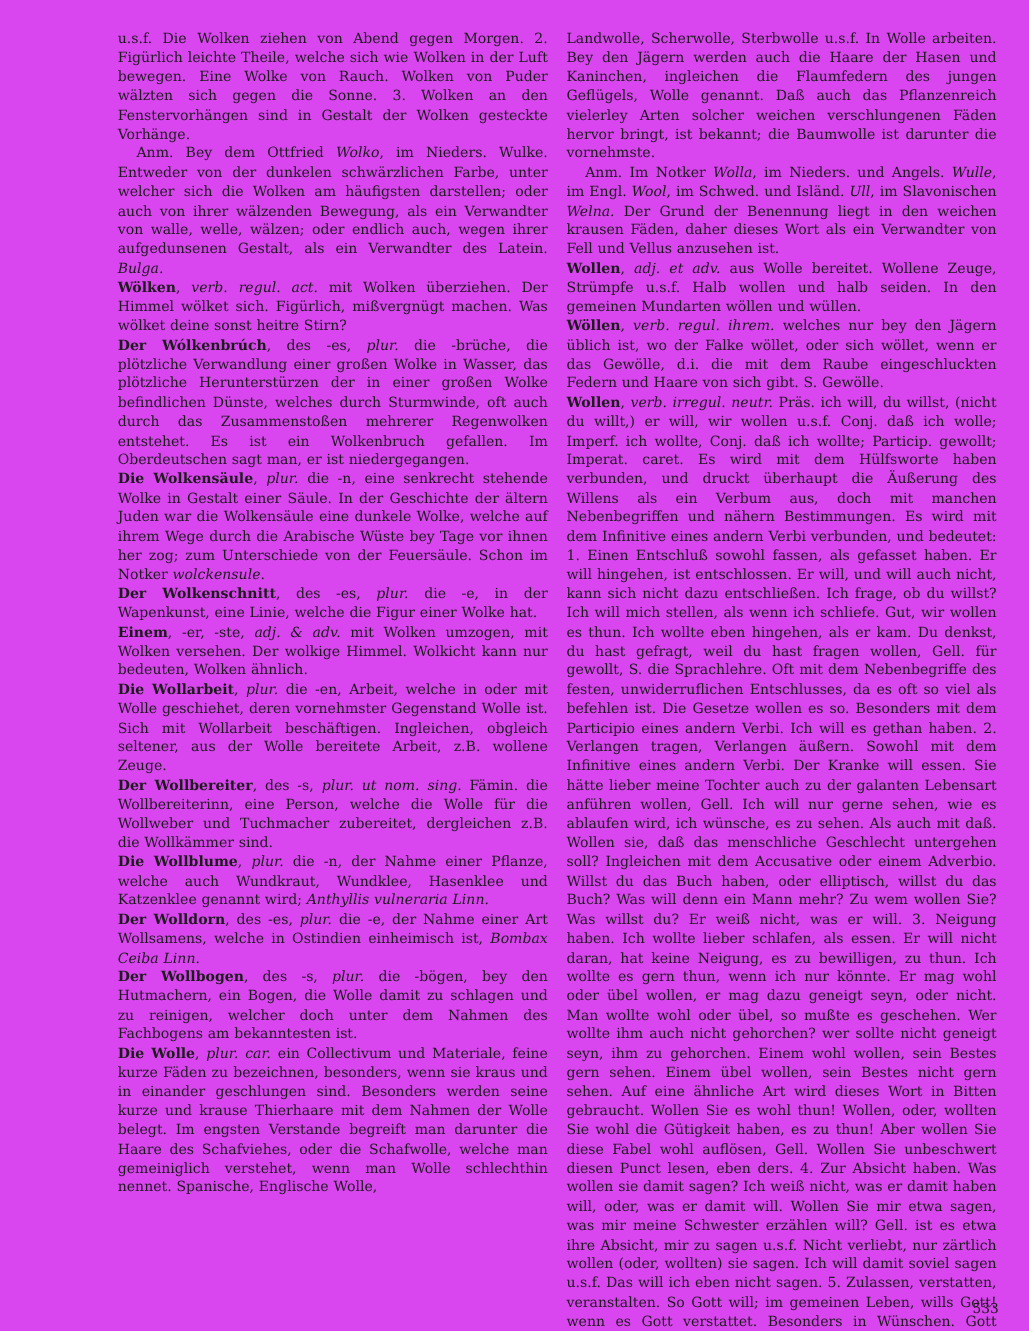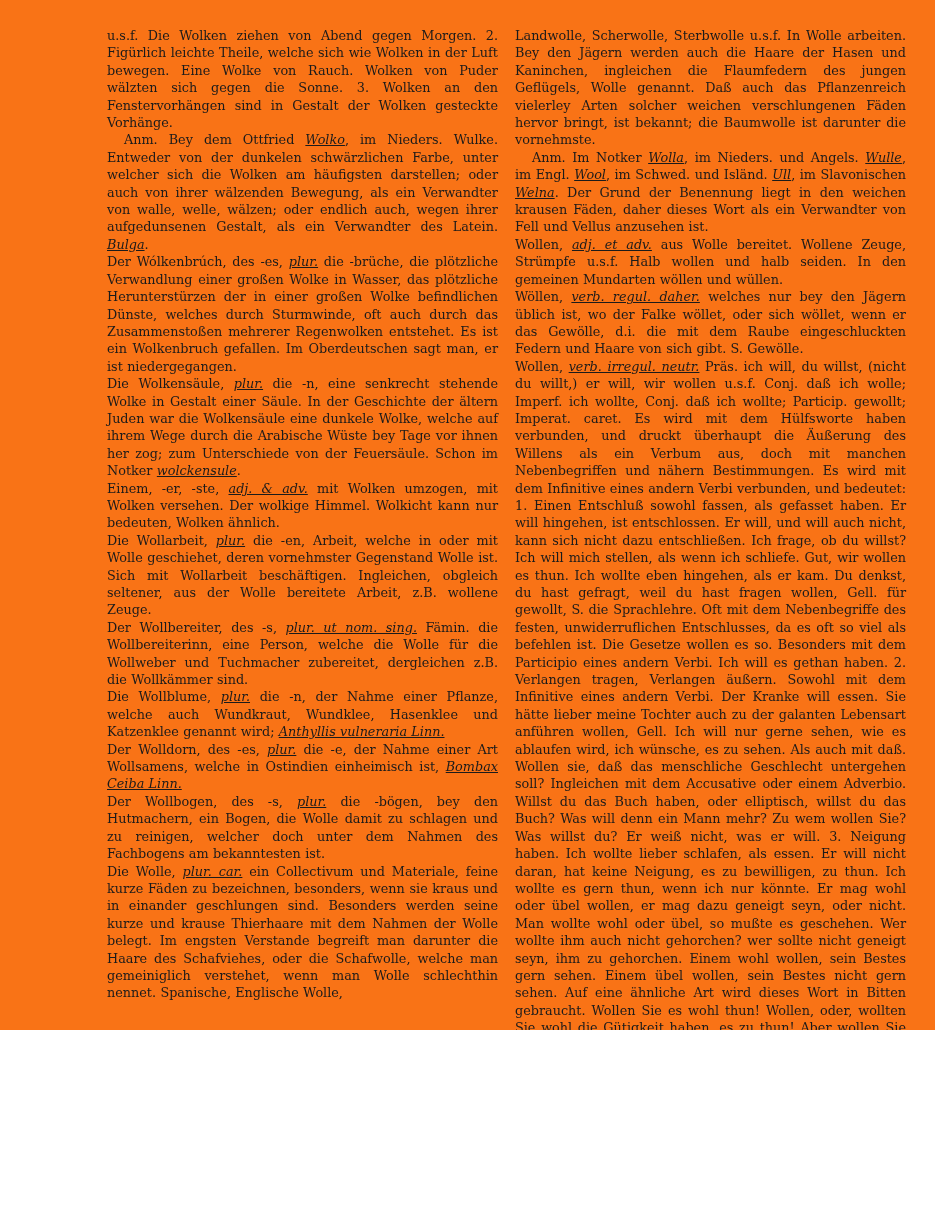--- a/index.html
+++ b/index.html
@@ -3,22 +3,22 @@
 <meta charset="utf-8">
 <style>
   html, body {
     margin: 0;
     padding: 0;
     background: #ffffff;
   }
   .page {
     position: relative;
     width: 935px;
-    height: 1030px;
-    background: #f97316;
+    height: 1210px;
+    background: #d946ef;
     color: #1b1b1b;
     font-family: "DejaVu Serif", serif;
     overflow: hidden;
   }
   .columns {
     position: absolute;
     left: 107px;
     top: 27px;
     display: flex;
     gap: 17px;
@@ -32,52 +32,54 @@
     -webkit-hyphens: auto;
     word-spacing: 0.02em;
   }
   p.par {
     margin: 0;
     padding: 0;
   }
   p.par.indent {
     text-indent: 17px;
   }
-  .b { font-weight: normal; margin-top: 16px; }
-  .i { font-style: italic; text-decoration: underline; }
+  .b { font-weight: bold; margin-top: 16px; }
+  .i { font-style: italic; }
   .page-number {
     position: absolute;
     right: 27px;
     top: 1182px;
     font-size: 12.5px;
     line-height: 15px;
     color: #1b1b1b;
     font-family: "DejaVu Serif", serif;
   }
 </style>
 </head>
 <body>
 
 <div class="page">
   <div class="columns">
     <div class="column">
         <p class="par"><span>u.s.f. Die Wolken ziehen von Abend gegen Morgen. 2. Figürlich leichte Theile, welche sich wie Wolken in der Luft bewegen. Eine Wolke von Rauch. Wolken von Puder wälzten sich gegen die Sonne. 3. Wolken an den Fenstervorhängen sind in Gestalt der Wolken gesteckte Vorhänge.</span></p>
         <p class="par indent"><span>Anm. Bey dem Ottfried </span><span class="i">Wolko</span><span>, im Nieders. Wulke. Entweder von der dunkelen schwärzlichen Farbe, unter welcher sich die Wolken am häufigsten darstellen; oder auch von ihrer wälzenden Bewegung, als ein Verwandter von walle, welle, wälzen; oder endlich auch, wegen ihrer aufgedunsenen Gestalt, als ein Verwandter des Latein. </span><span class="i">Bulga</span><span>.</span></p>
+        <p class="par"><span class="b">Wölken</span><span>, </span><span class="i">verb. regul. act.</span><span> mit Wolken überziehen. Der Himmel wölket sich. Figürlich, mißvergnügt machen. Was wölket deine sonst heitre Stirn?</span></p>
         <p class="par"><span class="b">Der Wólkenbrúch</span><span>, des -es, </span><span class="i">plur.</span><span> die -brüche, die plötzliche Verwandlung einer großen Wolke in Wasser, das plötzliche Herunterstürzen der in einer großen Wolke befindlichen Dünste, welches durch Sturmwinde, oft auch durch das Zusammenstoßen mehrerer Regenwolken entstehet. Es ist ein Wolkenbruch gefallen. Im Oberdeutschen sagt man, er ist niedergegangen.</span></p>
         <p class="par"><span class="b">Die Wolkensäule</span><span>, </span><span class="i">plur.</span><span> die -n, eine senkrecht stehende Wolke in Gestalt einer Säule. In der Geschichte der ältern Juden war die Wolkensäule eine dunkele Wolke, welche auf ihrem Wege durch die Arabische Wüste bey Tage vor ihnen her zog; zum Unterschiede von der Feuersäule. Schon im Notker </span><span class="i">wolckensule</span><span>.</span></p>
+        <p class="par"><span class="b">Der Wolkenschnitt</span><span>, des -es, </span><span class="i">plur.</span><span> die -e, in der Wapenkunst, eine Linie, welche die Figur einer Wolke hat.</span></p>
         <p class="par"><span class="b">Einem</span><span>, -er, -ste, </span><span class="i">adj. &amp; adv.</span><span> mit Wolken umzogen, mit Wolken versehen. Der wolkige Himmel. Wolkicht kann nur bedeuten, Wolken ähnlich.</span></p>
         <p class="par"><span class="b">Die Wollarbeit</span><span>, </span><span class="i">plur.</span><span> die -en, Arbeit, welche in oder mit Wolle geschiehet, deren vornehmster Gegenstand Wolle ist. Sich mit Wollarbeit beschäftigen. Ingleichen, obgleich seltener, aus der Wolle bereitete Arbeit, z.B. wollene Zeuge.</span></p>
         <p class="par"><span class="b">Der Wollbereiter</span><span>, des -s, </span><span class="i">plur. ut nom. sing.</span><span> Fämin. die Wollbereiterinn, eine Person, welche die Wolle für die Wollweber und Tuchmacher zubereitet, dergleichen z.B. die Wollkämmer sind.</span></p>
         <p class="par"><span class="b">Die Wollblume</span><span>, </span><span class="i">plur.</span><span> die -n, der Nahme einer Pflanze, welche auch Wundkraut, Wundklee, Hasenklee und Katzenklee genannt wird; </span><span class="i">Anthyllis vulneraria Linn.</span></p>
         <p class="par"><span class="b">Der Wolldorn</span><span>, des -es, </span><span class="i">plur.</span><span> die -e, der Nahme einer Art Wollsamens, welche in Ostindien einheimisch ist, </span><span class="i">Bombax Ceiba Linn.</span></p>
         <p class="par"><span class="b">Der Wollbogen</span><span>, des -s, </span><span class="i">plur.</span><span> die -bögen, bey den Hutmachern, ein Bogen, die Wolle damit zu schlagen und zu reinigen, welcher doch unter dem Nahmen des Fachbogens am bekanntesten ist.</span></p>
         <p class="par"><span class="b">Die Wolle</span><span>, </span><span class="i">plur. car.</span><span> ein Collectivum und Materiale, feine kurze Fäden zu bezeichnen, besonders, wenn sie kraus und in einander geschlungen sind. Besonders werden seine kurze und krause Thierhaare mit dem Nahmen der Wolle belegt. Im engsten Verstande begreift man darunter die Haare des Schafviehes, oder die Schafwolle, welche man gemeiniglich verstehet, wenn man Wolle schlechthin nennet. Spanische, Englische Wolle,</span></p>
       </div>
     <div class="column">
         <p class="par"><span>Landwolle, Scherwolle, Sterbwolle u.s.f. In Wolle arbeiten. Bey den Jägern werden auch die Haare der Hasen und Kaninchen, ingleichen die Flaumfedern des jungen Geflügels, Wolle genannt. Daß auch das Pflanzenreich vielerley Arten solcher weichen verschlungenen Fäden hervor bringt, ist bekannt; die Baumwolle ist darunter die vornehmste.</span></p>
         <p class="par indent"><span>Anm. Im Notker </span><span class="i">Wolla</span><span>, im Nieders. und Angels. </span><span class="i">Wulle</span><span>, im Engl. </span><span class="i">Wool</span><span>, im Schwed. und Isländ. </span><span class="i">Ull</span><span>, im Slavonischen </span><span class="i">Welna</span><span>. Der Grund der Benennung liegt in den weichen krausen Fäden, daher dieses Wort als ein Verwandter von Fell und Vellus anzusehen ist.</span></p>
         <p class="par"><span class="b">Wollen</span><span>, </span><span class="i">adj. et adv.</span><span> aus Wolle bereitet. Wollene Zeuge, Strümpfe u.s.f. Halb wollen und halb seiden. In den gemeinen Mundarten wöllen und wüllen.</span></p>
-        <p class="par"><span class="b">Wöllen</span><span>, </span><span class="i">verb. regul. daher.</span><span> welches nur bey den Jägern üblich ist, wo der Falke wöllet, oder sich wöllet, wenn er das Gewölle, d.i. die mit dem Raube eingeschluckten Federn und Haare von sich gibt. S. Gewölle.</span></p>
+        <p class="par"><span class="b">Wöllen</span><span>, </span><span class="i">verb. regul. ihrem.</span><span> welches nur bey den Jägern üblich ist, wo der Falke wöllet, oder sich wöllet, wenn er das Gewölle, d.i. die mit dem Raube eingeschluckten Federn und Haare von sich gibt. S. Gewölle.</span></p>
         <p class="par"><span class="b">Wollen</span><span>, </span><span class="i">verb. irregul. neutr.</span><span> Präs. ich will, du willst, (nicht du willt,) er will, wir wollen u.s.f. Conj. daß ich wolle; Imperf. ich wollte, Conj. daß ich wollte; Particip. gewollt; Imperat. caret. Es wird mit dem Hülfsworte haben verbunden, und druckt überhaupt die Äußerung des Willens als ein Verbum aus, doch mit manchen Nebenbegriffen und nähern Bestimmungen. Es wird mit dem Infinitive eines andern Verbi verbunden, und bedeutet: 1. Einen Entschluß sowohl fassen, als gefasset haben. Er will hingehen, ist entschlossen. Er will, und will auch nicht, kann sich nicht dazu entschließen. Ich frage, ob du willst? Ich will mich stellen, als wenn ich schliefe. Gut, wir wollen es thun. Ich wollte eben hingehen, als er kam. Du denkst, du hast gefragt, weil du hast fragen wollen, Gell. für gewollt, S. die Sprachlehre. Oft mit dem Nebenbegriffe des festen, unwiderruflichen Entschlusses, da es oft so viel als befehlen ist. Die Gesetze wollen es so. Besonders mit dem Participio eines andern Verbi. Ich will es gethan haben. 2. Verlangen tragen, Verlangen äußern. Sowohl mit dem Infinitive eines andern Verbi. Der Kranke will essen. Sie hätte lieber meine Tochter auch zu der galanten Lebensart anführen wollen, Gell. Ich will nur gerne sehen, wie es ablaufen wird, ich wünsche, es zu sehen. Als auch mit daß. Wollen sie, daß das menschliche Geschlecht untergehen soll? Ingleichen mit dem Accusative oder einem Adverbio. Willst du das Buch haben, oder elliptisch, willst du das Buch? Was will denn ein Mann mehr? Zu wem wollen Sie? Was willst du? Er weiß nicht, was er will. 3. Neigung haben. Ich wollte lieber schlafen, als essen. Er will nicht daran, hat keine Neigung, es zu bewilligen, zu thun. Ich wollte es gern thun, wenn ich nur könnte. Er mag wohl oder übel wollen, er mag dazu geneigt seyn, oder nicht. Man wollte wohl oder übel, so mußte es geschehen. Wer wollte ihm auch nicht gehorchen? wer sollte nicht geneigt seyn, ihm zu gehorchen. Einem wohl wollen, sein Bestes gern sehen. Einem übel wollen, sein Bestes nicht gern sehen. Auf eine ähnliche Art wird dieses Wort in Bitten gebraucht. Wollen Sie es wohl thun! Wollen, oder, wollten Sie wohl die Gütigkeit haben, es zu thun! Aber wollen Sie diese Fabel wohl auflösen, Gell. Wollen Sie unbeschwert diesen Punct lesen, eben ders. 4. Zur Absicht haben. Was wollen sie damit sagen? Ich weiß nicht, was er damit haben will, oder, was er damit will. Wollen Sie mir etwa sagen, was mir meine Schwester erzählen will? Gell. ist es etwa ihre Absicht, mir zu sagen u.s.f. Nicht verliebt, nur zärtlich wollen (oder, wollten) sie sagen. Ich will damit soviel sagen u.s.f. Das will ich eben nicht sagen. 5. Zulassen, verstatten, veranstalten. So Gott will; im gemeinen Leben, wills Gott! wenn es Gott verstattet. Besonders in Wünschen. Gott wolle, Gott wolle</span></p>
       </div>
   </div>
   <div class="page-number">533</div>
 </div>
 
 </body></html>

